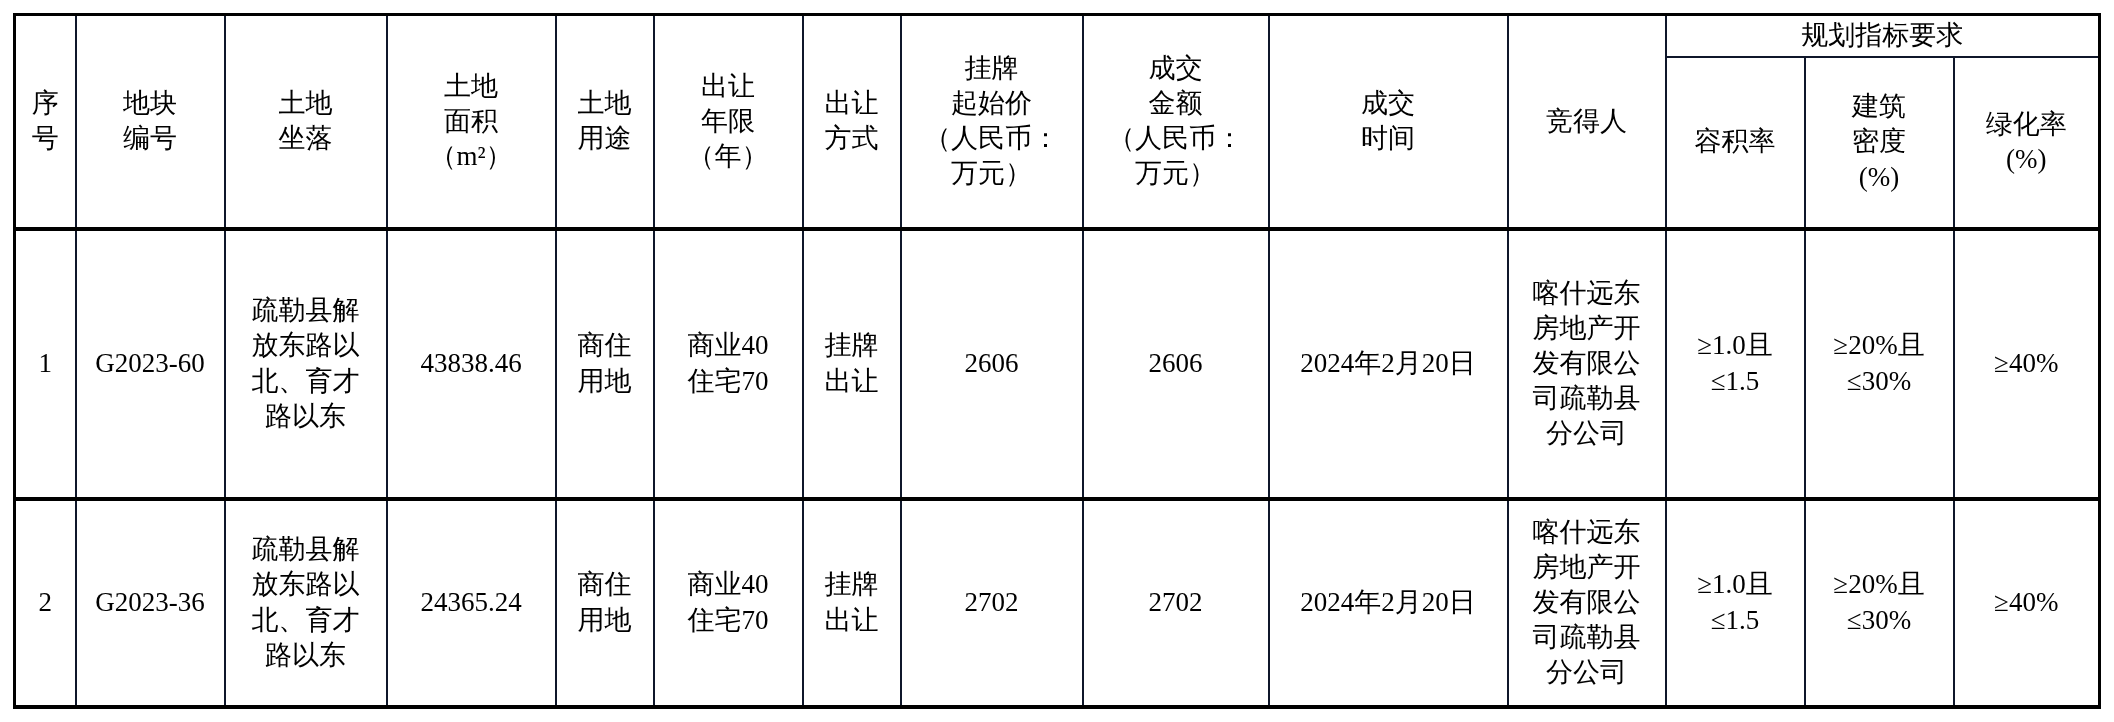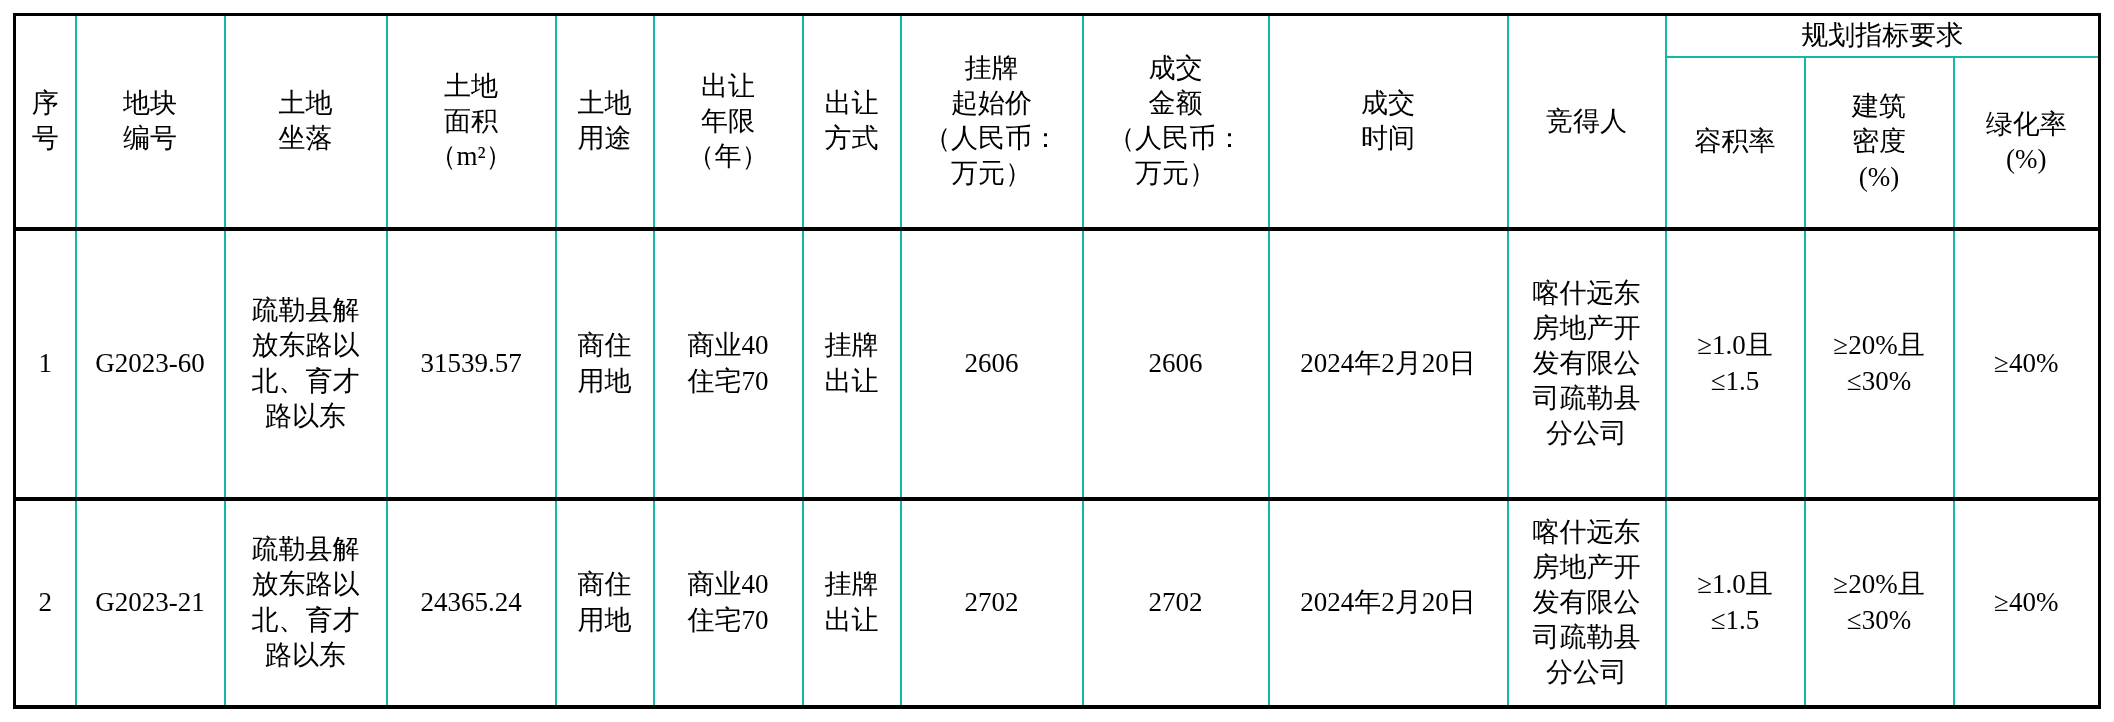--- a/index.html
+++ b/index.html
@@ -18,21 +18,21 @@
     position: absolute;
     left: 13px;
     top: 13px;
     width: 2085px;
     border-collapse: collapse;
     table-layout: fixed;
     border: 3px solid #000000;
   }
   table.land-table th,
   table.land-table td {
-    border: 2px solid #14b8a6;
+    border: 2px solid #0f172a;
     text-align: center;
     vertical-align: middle;
     font-weight: normal;
     font-size: 27px;
     line-height: 1.3;
     white-space: pre-line;
     padding: 0;
     overflow: hidden;
   }
   tr.spanner-row { height: 42px; }
@@ -102,21 +102,21 @@
       <th>绿化率
 (%)</th>
     </tr>
     <tr class="data-row-1">
       <td>1</td>
       <td>G2023-60</td>
       <td>疏勒县解
 放东路以
 北、育才
 路以东</td>
-      <td>31539.57</td>
+      <td>43838.46</td>
       <td>商住
 用地</td>
       <td>商业40
 住宅70</td>
       <td>挂牌
 出让</td>
       <td>2606</td>
       <td>2606</td>
       <td>2024年2月20日</td>
       <td>喀什远东
@@ -125,21 +125,21 @@
 司疏勒县
 分公司</td>
       <td>≥1.0且
 ≤1.5</td>
       <td>≥20%且
 ≤30%</td>
       <td>≥40%</td>
     </tr>
     <tr class="data-row-2">
       <td>2</td>
-      <td>G2023-21</td>
+      <td>G2023-36</td>
       <td>疏勒县解
 放东路以
 北、育才
 路以东</td>
       <td>24365.24</td>
       <td>商住
 用地</td>
       <td>商业40
 住宅70</td>
       <td>挂牌

